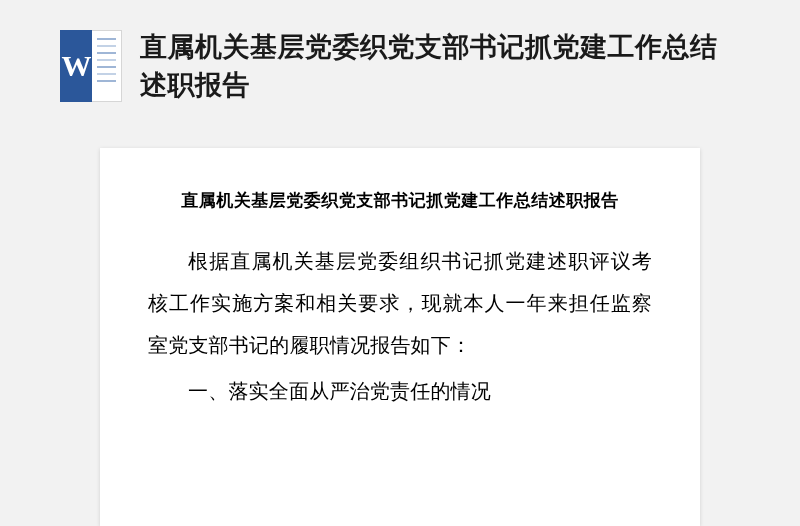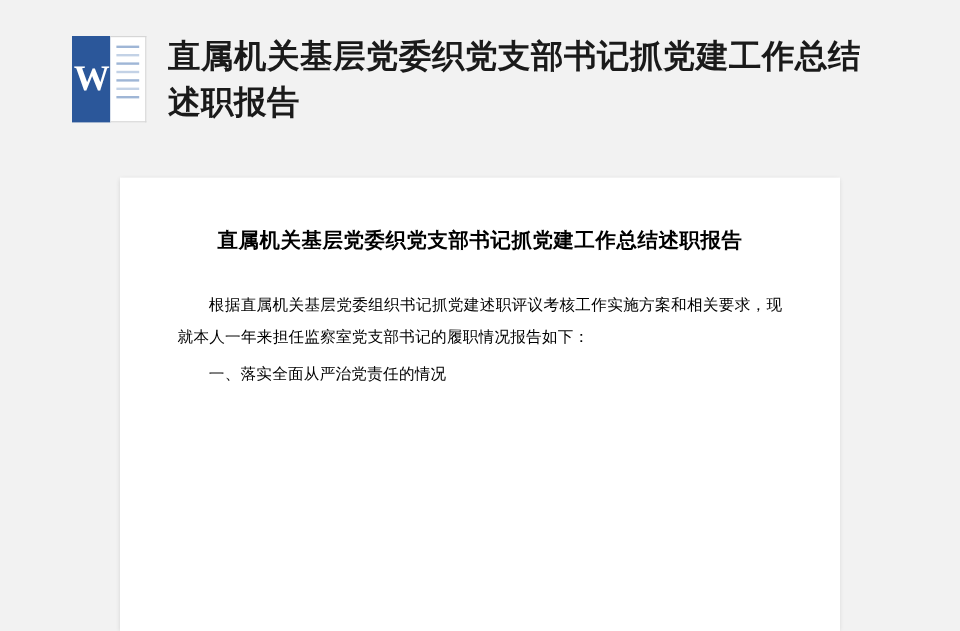--- a/index.html
+++ b/index.html
@@ -90,21 +90,21 @@
   .doc-title {
     font-size: 17px;
     font-weight: bold;
     text-align: center;
     line-height: 1.75;
     color: #000000;
     letter-spacing: 0.5px;
     margin: 0 10px 24px 10px;
   }
   .doc-para {
-    font-size: 13px;
+    font-size: 20px;
     line-height: 2.1;
     color: #000000;
     text-align: justify;
     text-justify: inter-ideograph;
     margin: 0 0 4px 0;
     text-indent: 2em;
     letter-spacing: 0.2px;
   }
   .doc-para.spaced {
     margin-top: 2px;

